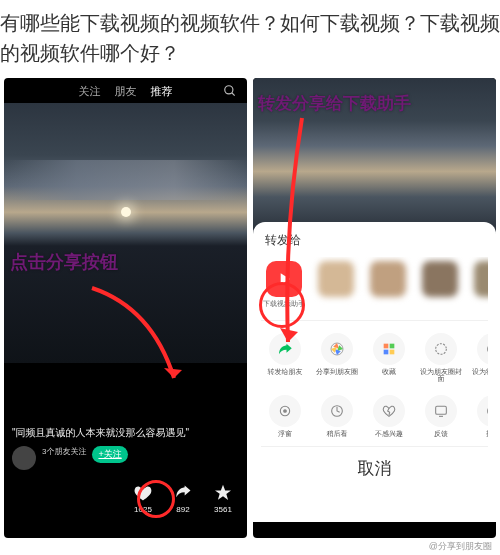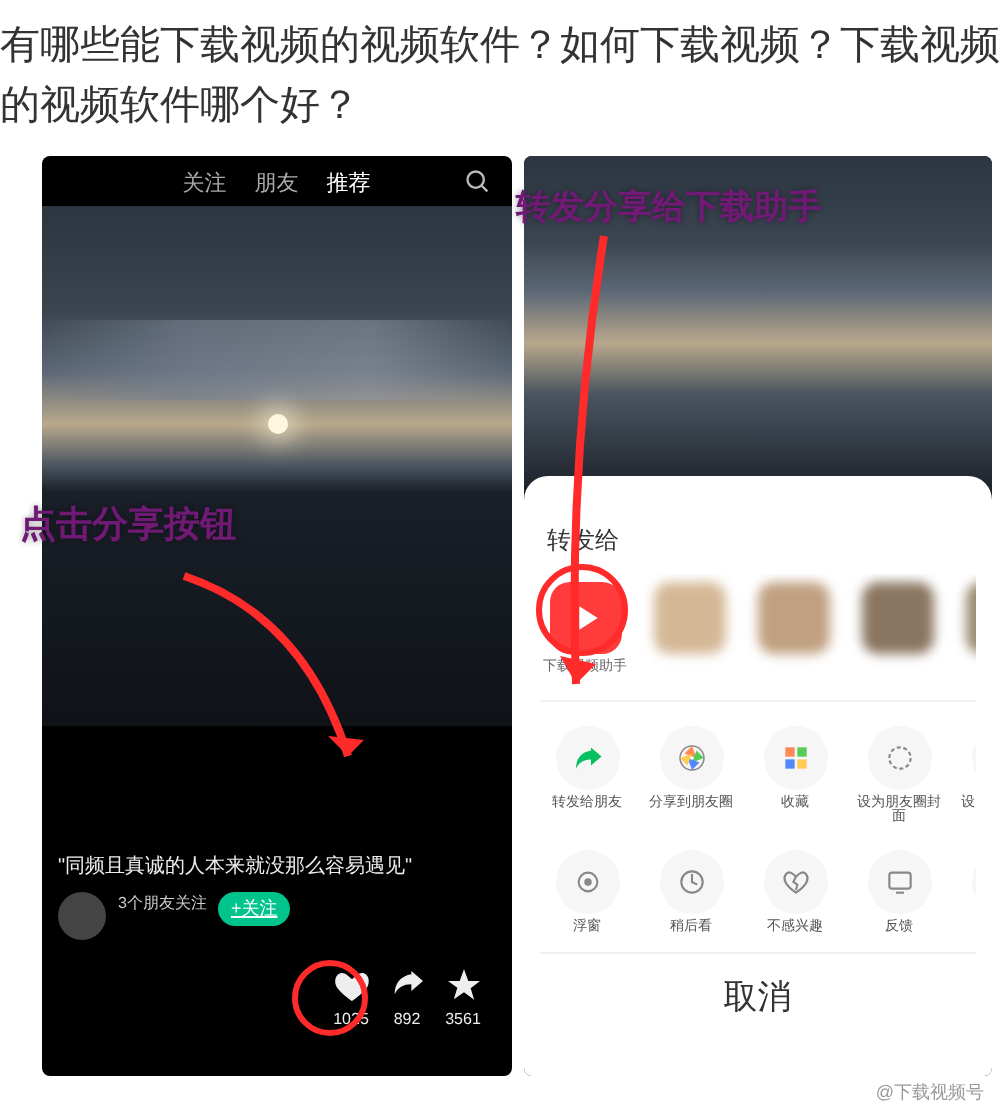--- a/index.html
+++ b/index.html
@@ -17,21 +17,20 @@
       color: #333;
       line-height: 1.5;
       position: relative;
       z-index: 2;
     }
     .screens {
       display: flex;
       gap: 6px;
       padding: 0 4px;
       position: relative;
-      margin-left: 17px;
     }
     .phone {
       width: 244px;
       background: #000;
       position: relative;
       border-radius: 4px;
       overflow: hidden;
       height: 460px;
     }
     
@@ -98,21 +97,21 @@
       font-size: 9px;
       padding: 2px 6px;
       border-radius: 10px;
       text-decoration: underline;
     }
     .action-bar {
       position: absolute;
       bottom: 24px; left: 0; right: 0;
       display: flex;
       justify-content: flex-end;
-      gap: 8px;
+      gap: 20px;
       padding: 0 14px;
       color: #eee;
       font-size: 8px;
     }
     .action-item { display: flex; flex-direction: column; align-items: center; gap: 2px; }
     .action-item svg { width: 20px; height: 20px; }
     .red-circle-left {
       position: absolute;
       bottom: 20px;
       right: 72px;
@@ -133,23 +132,23 @@
       top: 92px;
       left: 258px;
       z-index: 5;
       width: 240px;
       font-size: 17px;
     }
     .sheet {
       background: #fff;
       border-radius: 12px 12px 0 0;
       position: absolute;
-      left: 0; right: 0; bottom: 0;
+      left: 0; right: 0; bottom: 16px;
       height: 300px;
-      padding: 24px 8px 0;
+      padding: 10px 8px 0;
     }
     .sheet-title {
       font-size: 12px;
       color: #333;
       margin-bottom: 8px;
       padding-left: 4px;
     }
     .share-row {
       display: flex;
       gap: 10px;
@@ -431,13 +430,13 @@
 
 <svg class="arrow-left" viewBox="0 0 110 120">
   <path d="M10 10 Q 70 30 92 100" stroke="#ff2a2a" stroke-width="4" fill="none"></path>
   <polygon points="92,100 82,90 100,92" fill="#ff2a2a"></polygon>
 </svg>
 <svg class="arrow-right" viewBox="0 0 40 250">
   <path d="M28 8 Q 10 120 14 232" stroke="#ff2a2a" stroke-width="4" fill="none"></path>
   <polygon points="14,232 6,218 24,222" fill="#ff2a2a"></polygon>
 </svg>
 
-<div class="attribution">@下载视频号</div>
+<div class="attribution">@分享到朋友圈</div>
 
 </body></html>

